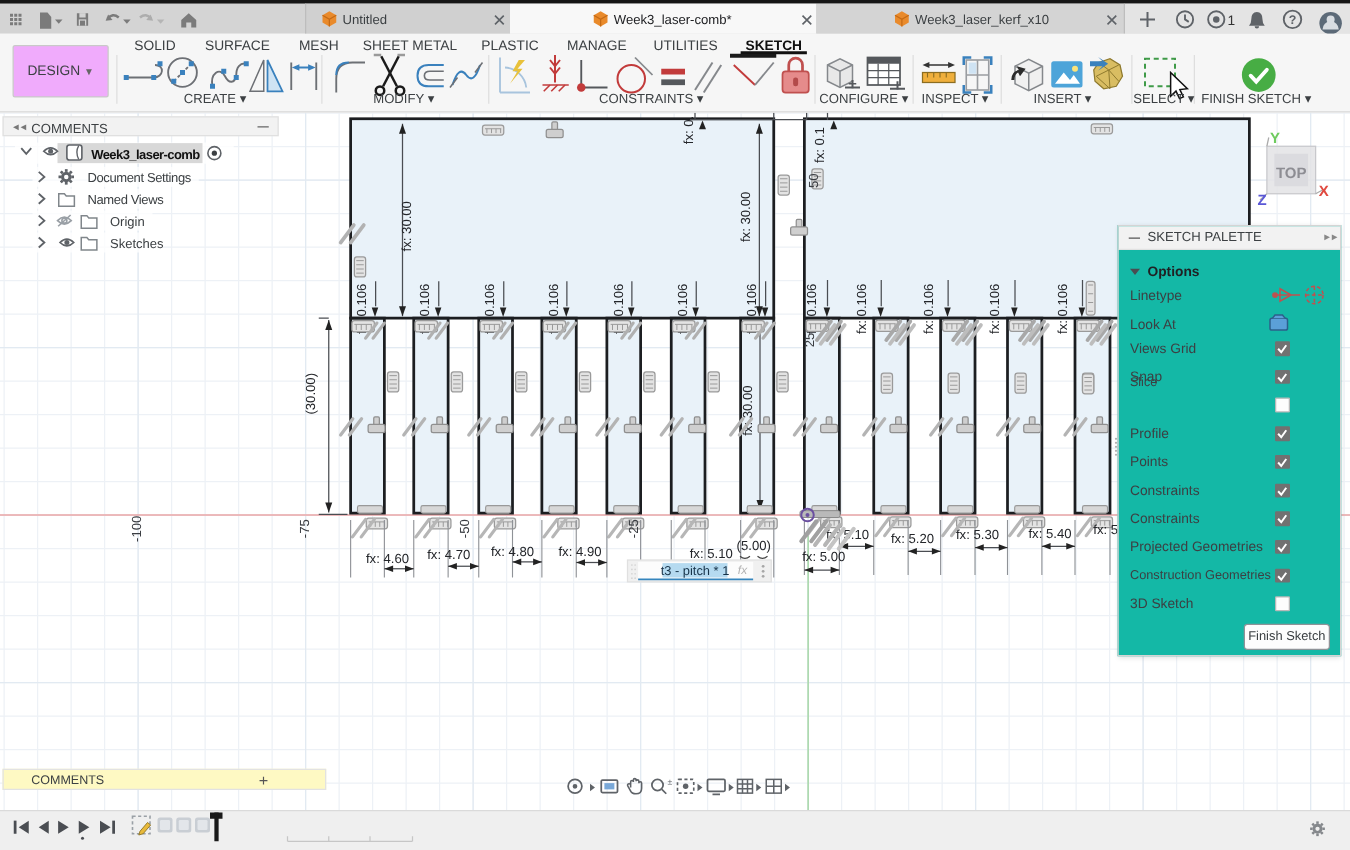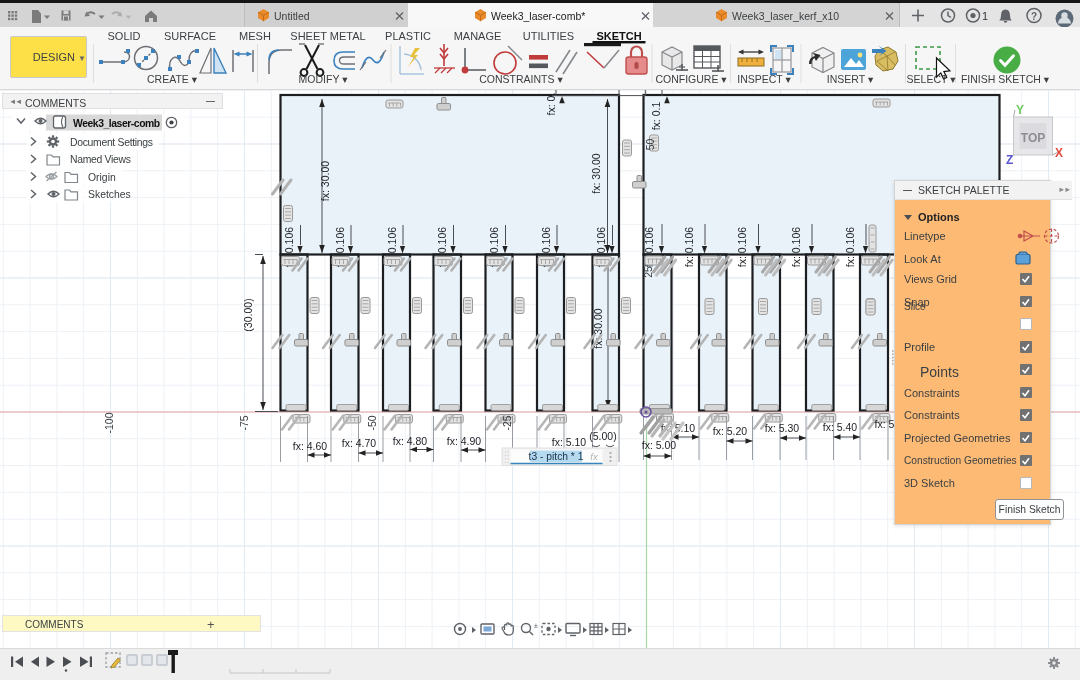--- a/index.html
+++ b/index.html
@@ -958,21 +958,21 @@
   <path d="M29 80 l4.5 4 -4.5 4" fill="none" stroke="#5f6368" stroke-width="1.5"></path>
       <g transform="translate(46,80)">
         <path d="M0 4 Q5.5 -1.5 11 4 Q5.5 9.5 0 4 Z" fill="none" stroke="#5f6368" stroke-width="1.4"></path>
         <circle cx="5.5" cy="4" r="2" fill="#5f6368"></circle>
       </g>
       <path d="M63 80.0 h4.5 l1.5 1.8 h6.5 v8.2 h-12.5 z" fill="#fff" stroke="#80868b" stroke-width="1.2"></path>
   <text x="86" y="88" font-size="10.4" fill="#3c4043">Sketches</text>
  </svg>
 </div>
 
-<div class="abs" style="left:894px;top:179.5px;width:157px;height:345.5px;background:#fdba74;border:1px solid #d4d4d4;box-shadow:0 1px 4px rgba(0,0,0,0.12)">
+<div class="abs" style="left:894px;top:179.5px;width:179px;height:345.5px;background:#14b8a6;border:1px solid #d4d4d4;box-shadow:0 1px 4px rgba(0,0,0,0.12)">
  <div class="abs" style="left:0;top:0;width:177px;height:19px;background:#f2f2f2;border-bottom:1px solid #e2e2e2">
   <span class="abs" style="left:8px;top:9px;width:9px;height:1.8px;background:#555"></span>
   <span class="abs txt" style="left:23px;top:3.5px;font-size:10.5px;color:#3c4043">SKETCH PALETTE</span>
   <span class="abs txt" style="left:163px;top:4.5px;font-size:7.5px;color:#888;letter-spacing:-1.5px">►►</span>
  </div>
  <svg class="abs" style="left:0;top:20px" width="177" height="325" font-family="Liberation Sans,sans-serif">
   <path d="M9 14 l8 0 -4 5 z" fill="#4a4d52"></path>
   <text x="23" y="20" font-size="11px" fill="#202124" font-weight="bold">Options</text>
   <text x="9" y="39" font-size="11" fill="#3c4043">Linetype</text>
   <g stroke="#c0504f" stroke-width="1.2" fill="none">
@@ -997,21 +997,21 @@
     <svg class="abs" style="left:125px;top:115.2px" width="11.5" height="11.5">
       <path d="M2.5 6 l2.5 2.8 4 -5.6" stroke="#fff" stroke-width="1.6" fill="none"></path>
     </svg>
     <span class="abs txt" style="left:9px;top:120px;font-size:10px;color:#3c4043">Slice</span>
     <span class="abs" style="left:125px;top:137.9px;width:11.5px;height:11.5px;background:#fdfdfd;border:1px solid #b9b9b9;border-radius:1px"></span>
     <span class="abs txt" style="left:9px;top:160.6px;font-size:11px;color:#3c4043">Profile</span>
     <span class="abs" style="left:125px;top:160.6px;width:11.5px;height:11.5px;background:#717171;border-radius:1px"></span>
     <svg class="abs" style="left:125px;top:160.6px" width="11.5" height="11.5">
       <path d="M2.5 6 l2.5 2.8 4 -5.6" stroke="#fff" stroke-width="1.6" fill="none"></path>
     </svg>
-    <span class="abs txt" style="left:25px;top:183.3px;font-size:14px;color:#3c4043">Points</span>
+    <span class="abs txt" style="left:9px;top:183.3px;font-size:11px;color:#3c4043">Points</span>
     <span class="abs" style="left:125px;top:183.3px;width:11.5px;height:11.5px;background:#717171;border-radius:1px"></span>
     <svg class="abs" style="left:125px;top:183.3px" width="11.5" height="11.5">
       <path d="M2.5 6 l2.5 2.8 4 -5.6" stroke="#fff" stroke-width="1.6" fill="none"></path>
     </svg>
     <span class="abs txt" style="left:9px;top:206.0px;font-size:11px;color:#3c4043">Constraints</span>
     <span class="abs" style="left:125px;top:206.0px;width:11.5px;height:11.5px;background:#717171;border-radius:1px"></span>
     <svg class="abs" style="left:125px;top:206.0px" width="11.5" height="11.5">
       <path d="M2.5 6 l2.5 2.8 4 -5.6" stroke="#fff" stroke-width="1.6" fill="none"></path>
     </svg>
     <span class="abs txt" style="left:9px;top:228.7px;font-size:11px;color:#3c4043">Constraints</span>
@@ -1148,21 +1148,21 @@
       <path d="M1003.7 18 a1.8 1.8 0 0 0 3.6 0 z" fill="#5f6368"></path>
       <circle cx="1034" cy="12.5" r="7" fill="none" stroke="#5f6368" stroke-width="1.5"></circle>
       <text x="1034" y="16.5" font-size="10" font-weight="bold" fill="#5f6368" text-anchor="middle">?</text>
       <circle cx="1064.5" cy="15.5" r="9" fill="#5c6a78"></circle>
       <circle cx="1064.5" cy="12.5" r="3.2" fill="#d8dde2"></circle>
       <path d="M1058 20.5 a6.5 6.5 0 0 1 13 0 z" fill="#d8dde2"></path>
  </svg>
 </div>
 
 <div class="abs" style="left:0;top:27px;width:1080px;height:63px;background:#f6f6f6;border-bottom:1px solid #d8d8d8">
- <div class="abs txt" style="left:10px;top:9px;width:77px;height:42px;background:#fde047;border:1px solid #c9c9c9;border-radius:2px;font-size:11px;color:#3c4043;text-align:right;line-height:40px">DESIGN <span style="font-size:8px;color:#666">▼</span></div>
+ <div class="abs txt" style="left:10px;top:9px;width:77px;height:42px;background:#f0abfc;border:1px solid #c9c9c9;border-radius:2px;font-size:11px;color:#3c4043;text-align:center;line-height:40px">DESIGN <span style="font-size:8px;color:#666">▼</span></div>
  <svg class="abs" style="left:0;top:0" width="1080" height="63" font-family="Liberation Sans,sans-serif">
   <g font-size="11" fill="#3c4043" text-anchor="middle">
    <text x="124" y="13">SOLID</text>
         <text x="190" y="13">SURFACE</text>
         <text x="255" y="13">MESH</text>
    <text x="328" y="13">SHEET METAL</text>
         <text x="408" y="13">PLASTIC</text>
         <text x="477.5" y="13">MANAGE</text>
    <text x="548.5" y="13">UTILITIES</text>
         <text x="619" y="13" fill="#111" font-weight="bold">SKETCH</text>

